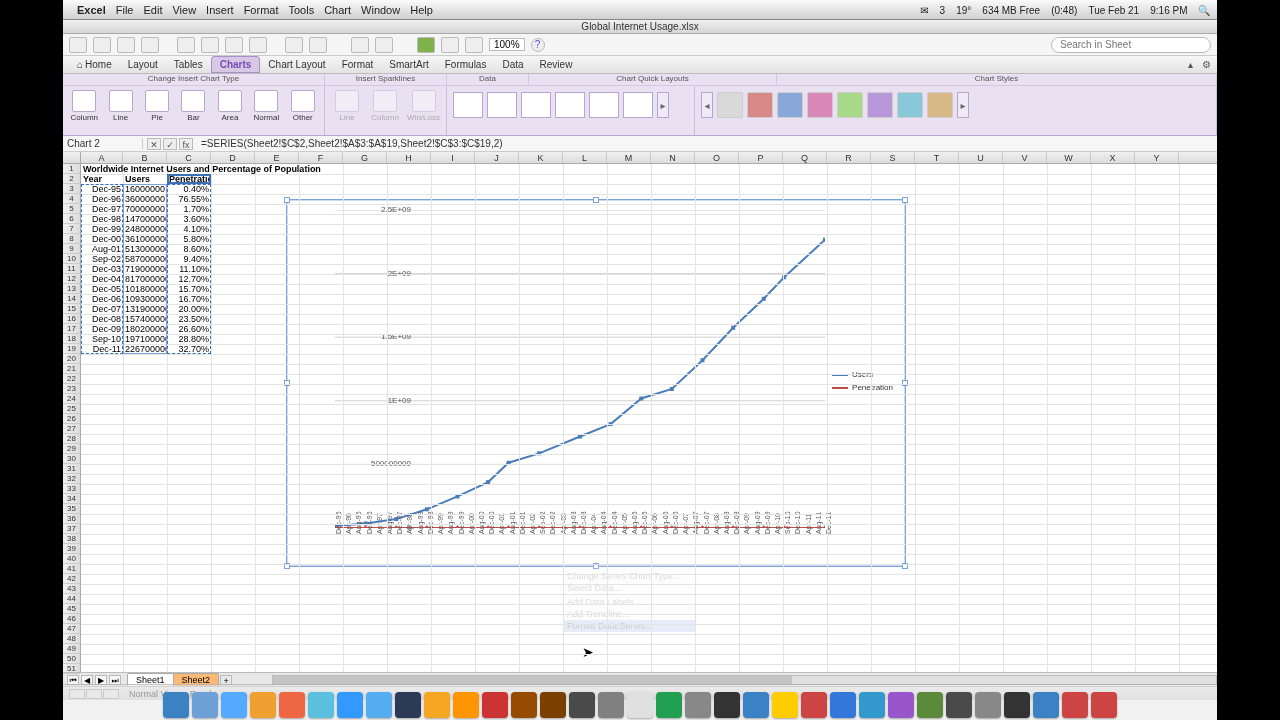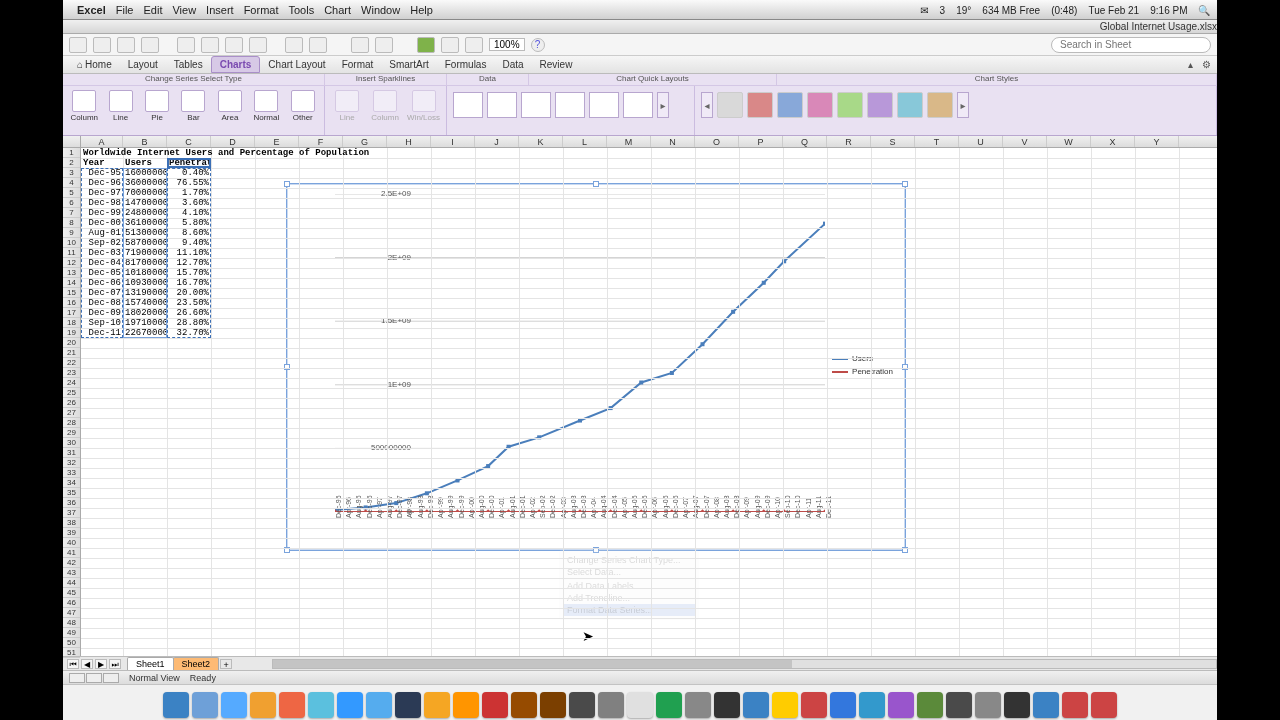--- a/index.html
+++ b/index.html
@@ -9,21 +9,21 @@
 
 #menubar { height:20px; background:linear-gradient(#fafafa,#d0d0d0); border-bottom:1px solid #888; display:flex; align-items:center; font-size:11px; color:#222; padding:0 6px; }
 #menubar .apple { font-size:13px; margin-right:8px; }
 #menubar .app { font-weight:bold; margin-right:10px; }
 #menubar .mitem { margin-right:10px; }
 #menubar .spacer { flex:1; }
 #menubar .right span { margin-left:8px; font-size:10px; }
 #menubar .right .clock { font-weight:normal; }
 
 
-#titlebar { height:14px; background:linear-gradient(#f0f0f0,#d6d6d6); border-bottom:1px solid #aaa; text-align:right; font-size:10px; color:#333; line-height:14px; position:relative; }
+#titlebar { height:14px; background:linear-gradient(#f0f0f0,#d6d6d6); border-bottom:1px solid #aaa; text-align:center; font-size:10px; color:#333; line-height:14px; position:relative; }
 
 
 #toolrow { height:22px; background:#f5f5f5; border-bottom:1px solid #ccc; display:flex; align-items:center; padding:0 6px; gap:6px; }
 #toolrow .tbtn { width:18px; height:16px; background:#eee; border:1px solid #bbb; border-radius:2px; }
 #toolrow .zoom { font-size:10px; border:1px solid #bbb; padding:0 4px; background:#fff; }
 #toolrow .search { margin-left:auto; width:160px; height:16px; border:1px solid #bbb; border-radius:8px; font-size:10px; padding:0 8px; color:#888; }
 
 
 #tabs { height:18px; background:linear-gradient(#f6f6f6,#e3e3e3); border-bottom:1px solid #bbb; display:flex; align-items:center; font-size:10px; padding-left:6px; position:relative; }
 #tabs .tab { padding:2px 8px; color:#333; cursor:pointer; }
@@ -65,21 +65,21 @@
 #colhdr .ch { border-right:1px solid #ccc; text-align:center; line-height:12px; }
 
 
 #gridwrap { position:relative; height:508px; display:flex; }
 #rowhdr { width:18px; background:linear-gradient(90deg,#f0f0f0,#dcdcdc); border-right:1px solid #aaa; font-size:8px; color:#333; }
 #rowhdr .rh { height:10px; border-bottom:1px solid #ccc; text-align:center; line-height:10px; }
 #cells { position:relative; flex:1; background:#fff; overflow:hidden; }
 .gridv { position:absolute; top:0; bottom:0; width:1px; background:#e4e4e4; }
 .gridh { position:absolute; left:0; right:0; height:1px; background:#e4e4e4; }
 
-.cell { position:absolute; font-size:9px; color:#000; line-height:10px; padding:0 2px; white-space:nowrap; overflow:hidden;font-family:Liberation Mono, monospace; }
+.cell { position:absolute; font-size:9px; color:#000; line-height:10px; padding:0 2px; white-space:nowrap; overflow:hidden; }
 .cell.r { text-align:right; }
 .cell.header { font-weight:bold; }
 .sel { position:absolute; border:2px solid #3b6fb6; background:rgba(80,120,200,0.05); }
 .marq { position:absolute; border:1px dashed #3b6fb6; }
 .cellhl { position:absolute; border:1px solid #7aa3dc; }
 
 
 #chartbox { position:absolute; left:205px; top:35px; width:620px; height:368px; background:#fff; border:1px solid #7aa3dc; box-shadow:0 0 0 1px rgba(122,163,220,0.4) inset; }
 #chartbox .handle { position:absolute; width:6px; height:6px; background:#fff; border:1px solid #7aa3dc; }
 #plot { position:absolute; left:48px; top:10px; width:490px; height:318px; }
@@ -176,21 +176,21 @@
       <span class="tab">Format</span>
       <span class="tab">SmartArt</span>
       <span class="tab">Formulas</span>
       <span class="tab">Data</span>
       <span class="tab">Review</span>
       <span class="collapse">▴</span>
       <span class="gear">⚙</span>
     </div>
 
   <div id="grouptitles">
-    <span style="width:262px">Change Series Select Type</span>
+    <span style="width:262px">Change Insert Chart Type</span>
     <span style="width:122px">Insert Sparklines</span>
     <span style="width:82px">Data</span>
     <span style="width:248px">Chart Quick Layouts</span>
     <span style="flex:1">Chart Styles</span>
   </div>
 
   <div id="ribbon">
     <div class="ribgroup" style="width:262px">
       <div class="ribicons" id="charttypes">
           <div class="ribicon">
@@ -259,20 +259,29 @@
         <div class="stylesw" style="background:#d988b8"></div>
         <div class="stylesw" style="background:#a8d988"></div>
         <div class="stylesw" style="background:#b898d9"></div>
         <div class="stylesw" style="background:#88c8d9"></div>
         <div class="stylesw" style="background:#d9b888"></div>
         <div class="arrow">▸</div>
       </div>
     </div>
   </div>
 
+  <div id="fbar">
+    <div class="namebox">Chart 2</div>
+    <div class="fbtns">
+      <div class="fbtn">✕</div>
+      <div class="fbtn">✓</div>
+      <div class="fbtn">fx</div>
+    </div>
+    <div class="formula">=SERIES(Sheet2!$C$2,Sheet2!$A$3:$A$19,Sheet2!$C$3:$C$19,2)</div>
+  </div>
 
   <div id="colhdr">
     <div class="corner"></div>
   <div class="ch" style="width: 42px;">A</div>
       <div class="ch" style="width: 44px;">B</div>
       <div class="ch" style="width: 44px;">C</div>
       <div class="ch" style="width: 44px;">D</div>
       <div class="ch" style="width: 44px;">E</div>
       <div class="ch" style="width: 44px;">F</div>
       <div class="ch" style="width: 44px;">G</div>

